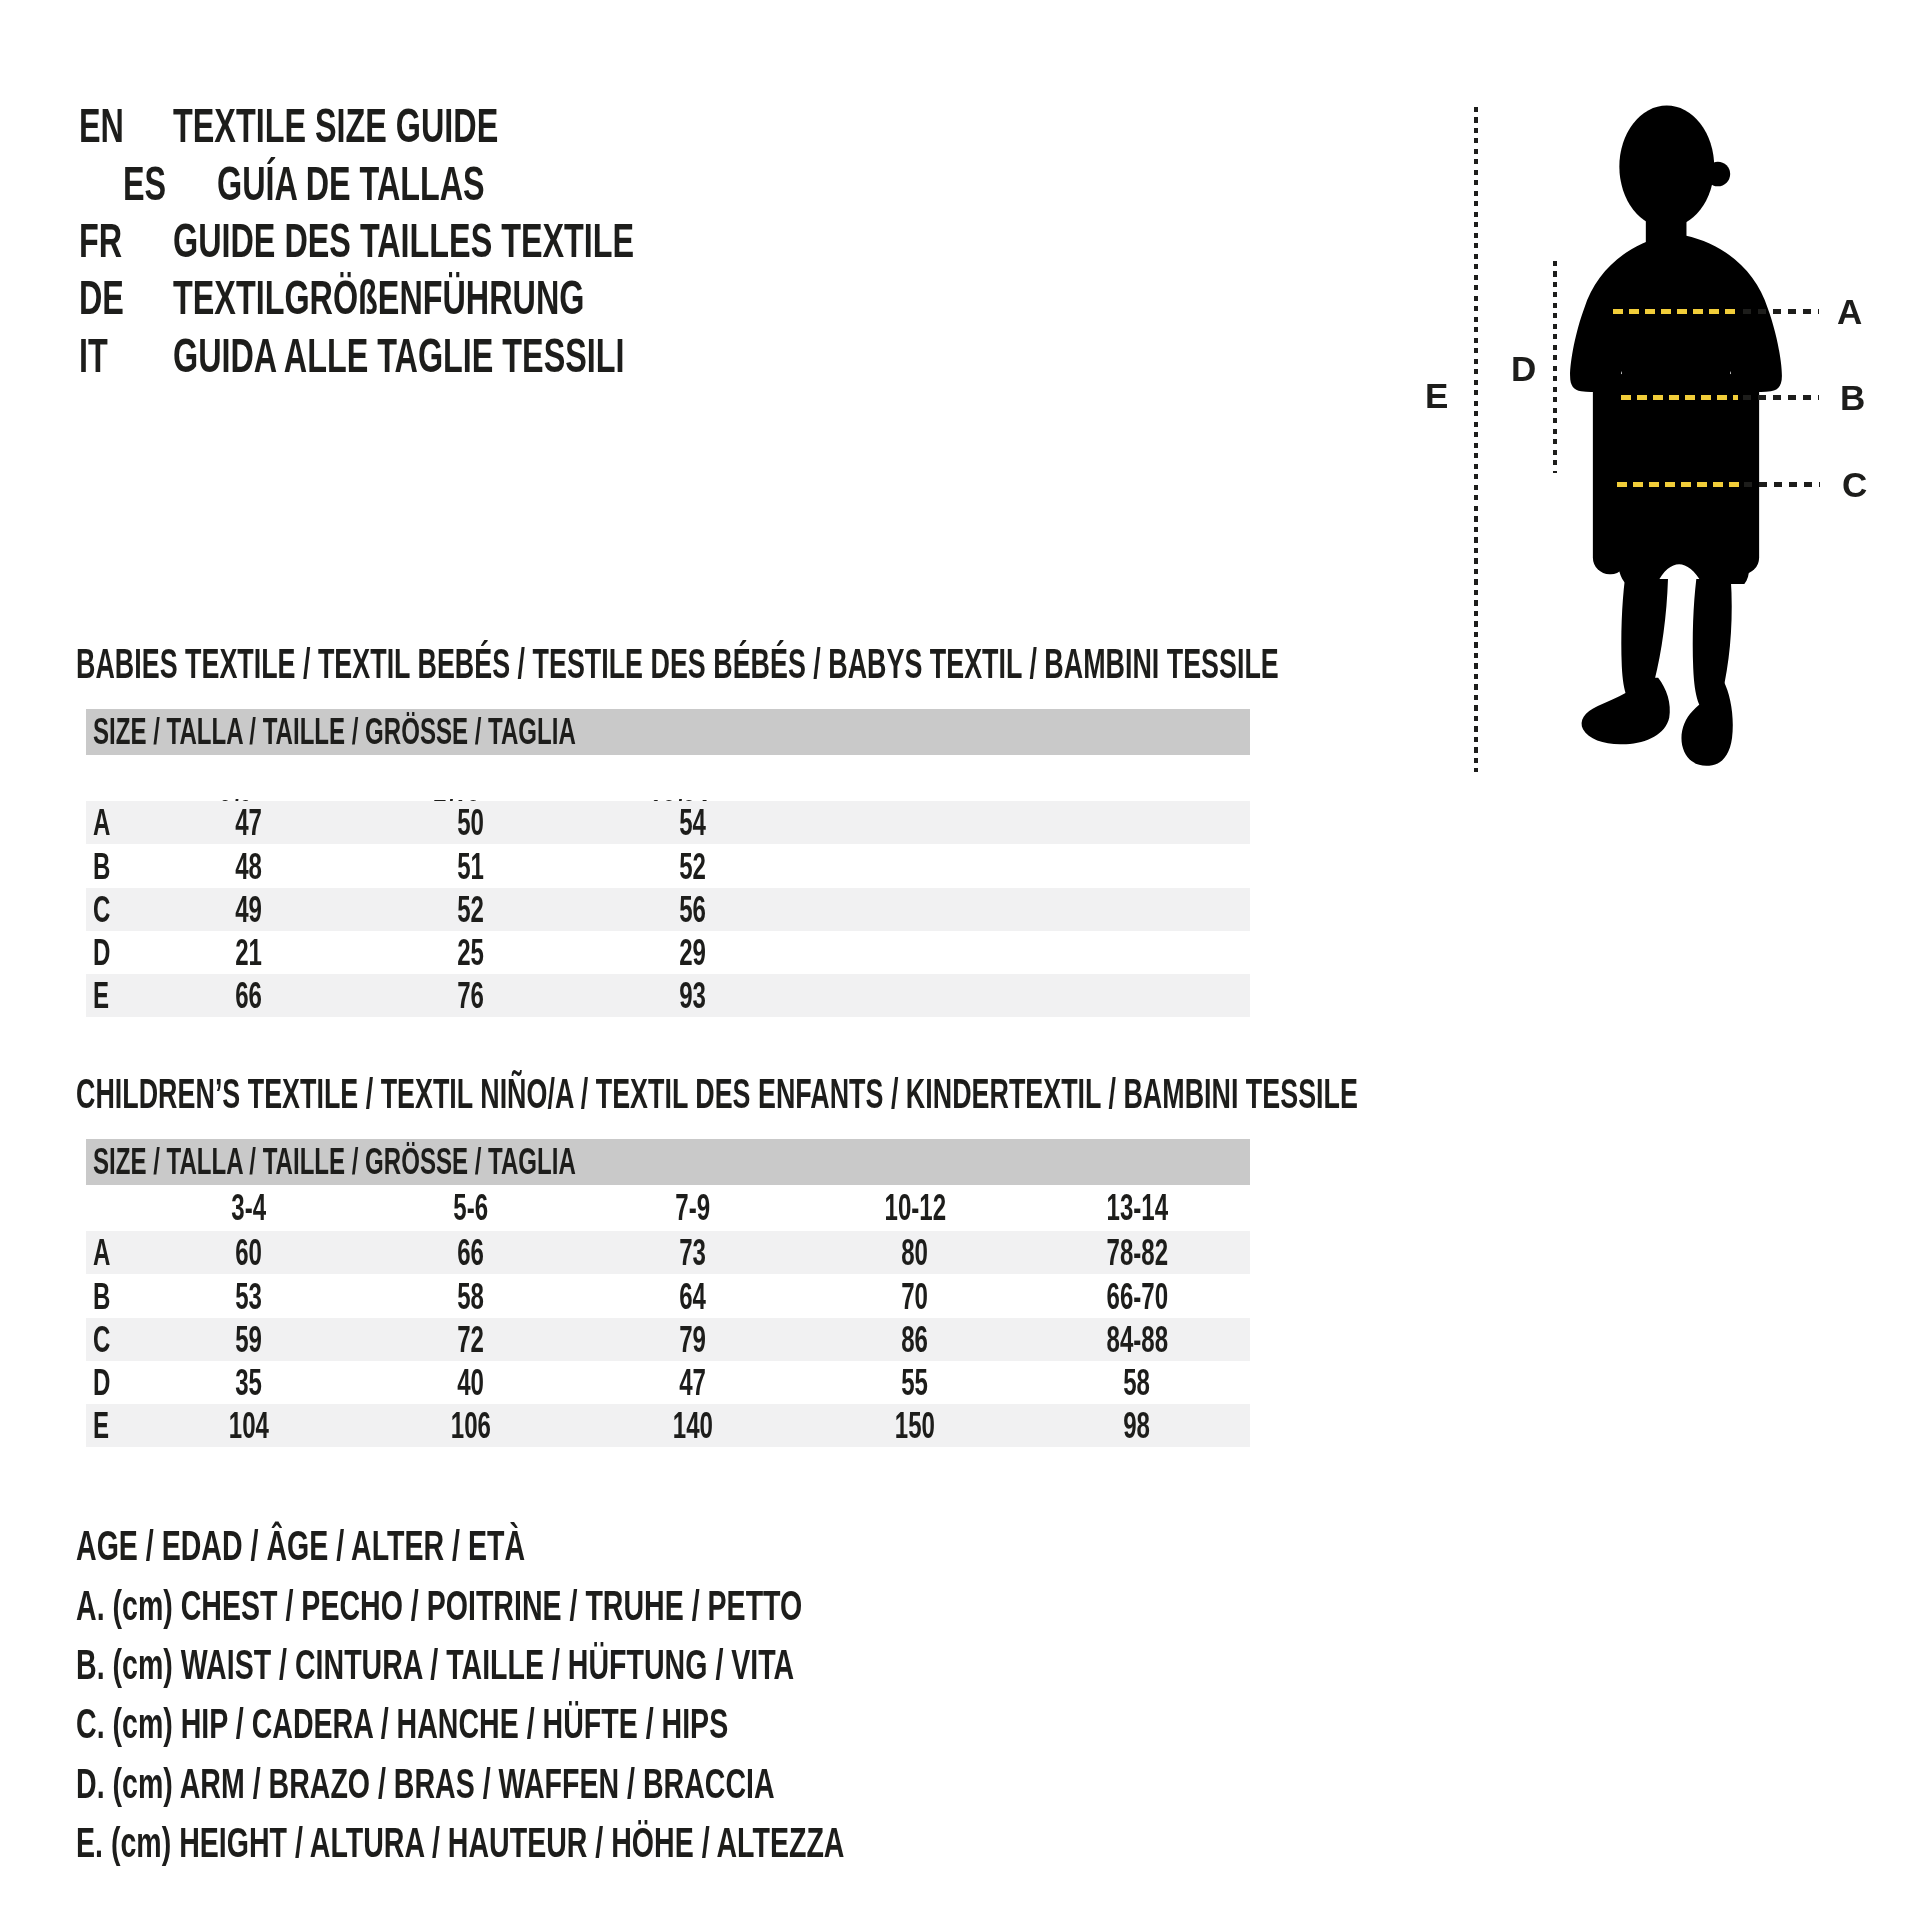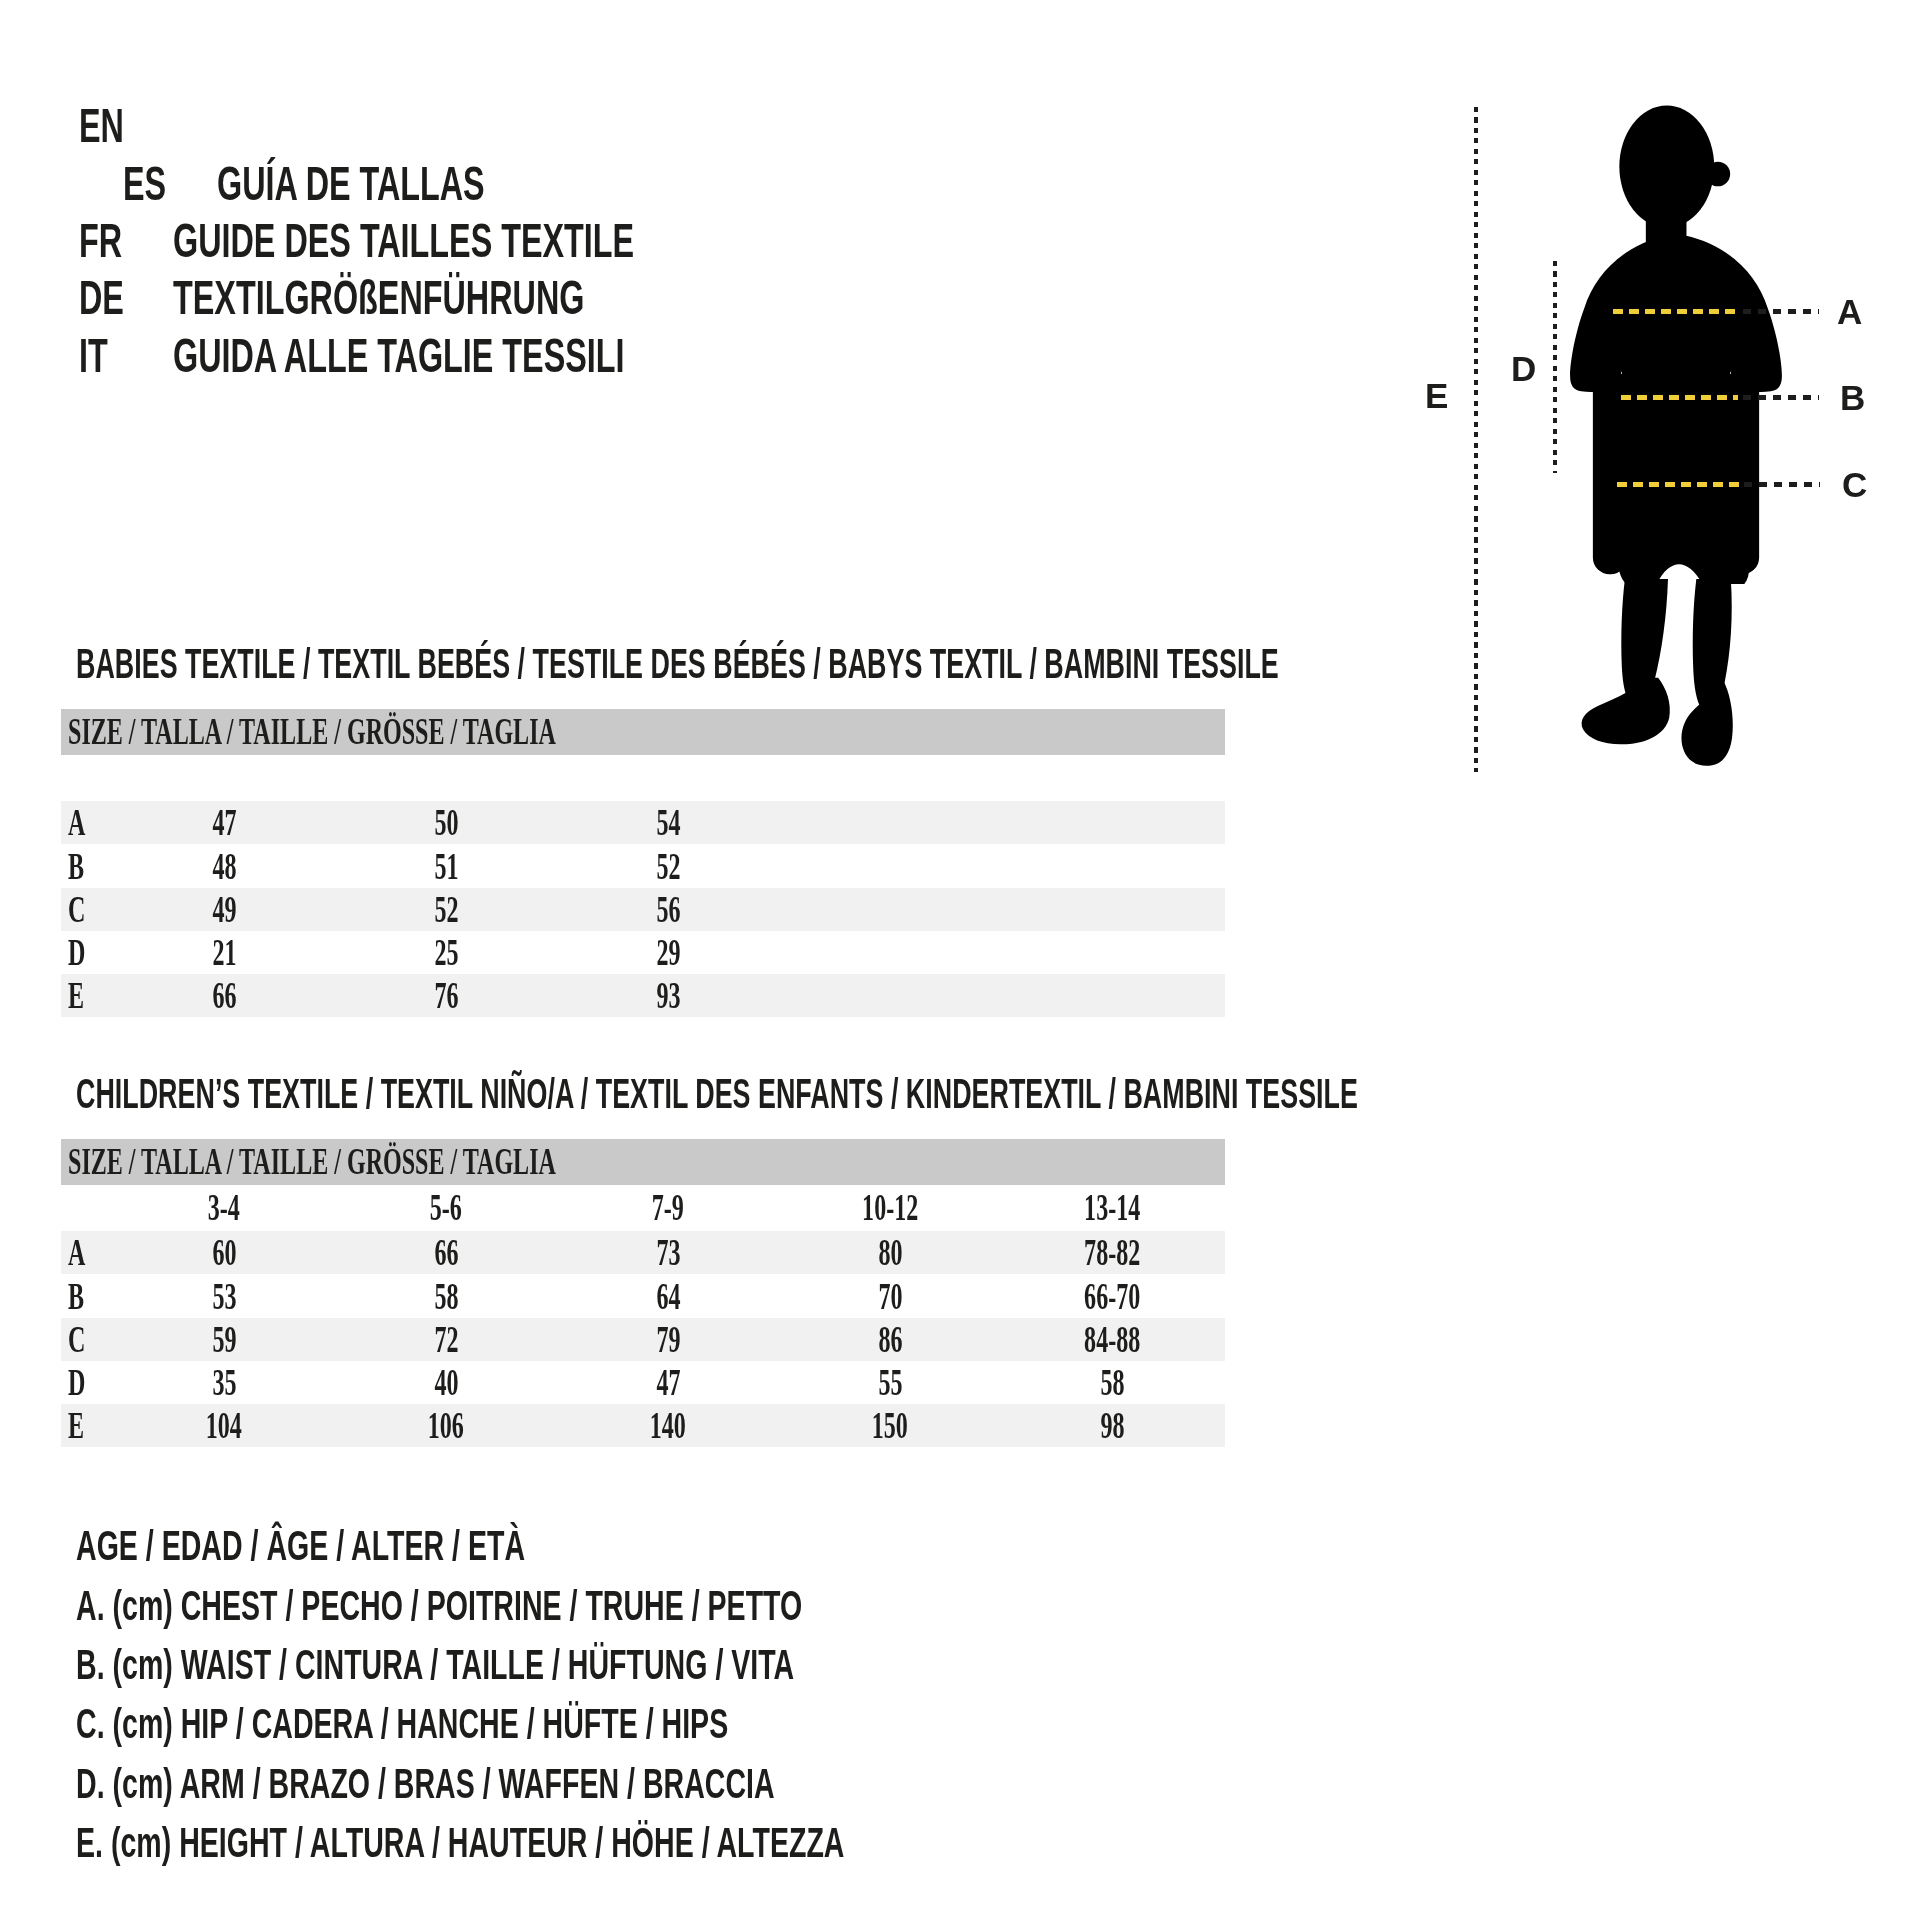--- a/index.html
+++ b/index.html
@@ -13,21 +13,21 @@
   .cx65{transform:scaleX(0.65);}
   .cx68{transform:scaleX(0.68);}
   .ccenter{transform-origin:50% 50%;}
   
   .lang-row{position:absolute;left:0;width:863px;height:57px;font-size:49px;font-weight:700;line-height:57px;}
   .lang-code{position:absolute;left:79px;top:0;}
   .lang-title{position:absolute;left:173px;top:0;}
   
   .section-heading{position:absolute;left:76px;font-size:42px;font-weight:700;line-height:46px;}
   
-  .size-table{position:absolute;left:61px;width:1164px;font-family:Liberation Serif, serif;}
+  .size-table{position:absolute;left:86px;width:1164px;}
   .tbl-bar{position:absolute;left:0;width:1164px;height:46px;background:#c9c9c9;
            font-size:37px;font-weight:700;line-height:46px;}
   .tbl-bar .cond{margin-left:7.4px;}
   .tbl-row{position:absolute;left:0;width:1164px;height:43px;font-size:37px;font-weight:700;line-height:43px;}
   .tbl-colhead{height:46px;line-height:46px;}
   .tbl-row.shaded{background:#f1f1f2;}
   .row-label{position:absolute;left:6.8px;top:0;width:99px;text-align:left;}
   .cell{position:absolute;top:0;width:222px;text-align:center;}
   .cell .cond{transform-origin:50% 50%;}
   .c0{left:52px;} .c1{left:274px;} .c2{left:496px;} .c3{left:718px;} .c4{left:940px;}
@@ -44,20 +44,21 @@
   .fig-label{position:absolute;font-size:35px;font-weight:700;line-height:35px;color:#1d1d1b;}
 </style>
 </head>
 <body>
 
 <div class="page">
 
   <section>
     <div class="lang-row" style="top:97px;">
       <span class="lang-code"><span class="cond cx66">EN</span></span>
+      <span class="lang-title"><span class="cond cx66">TEXTILE SIZE GUIDE</span></span>
     </div>
     <div class="lang-row" style="top:155px;margin-left:44px;">
       <span class="lang-code"><span class="cond cx66">ES</span></span>
       <span class="lang-title"><span class="cond cx66">GUÍA DE TALLAS</span></span>
     </div>
     <div class="lang-row" style="top:212px;">
       <span class="lang-code"><span class="cond cx66">FR</span></span>
       <span class="lang-title"><span class="cond cx66">GUIDE DES TAILLES TEXTILE</span></span>
     </div>
     <div class="lang-row" style="top:269px;">

